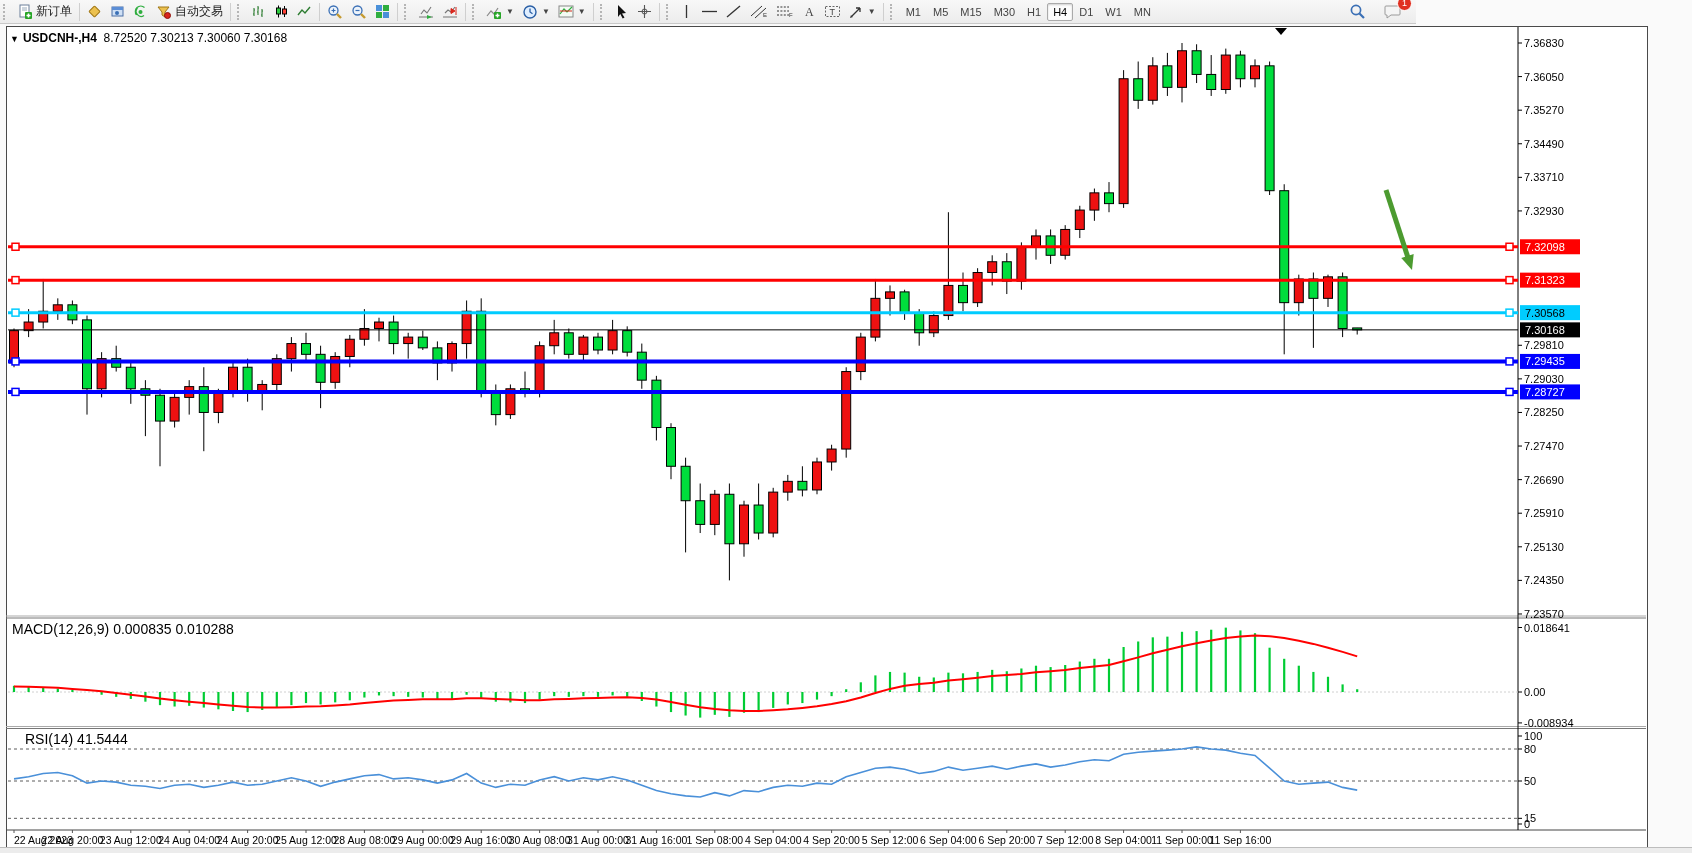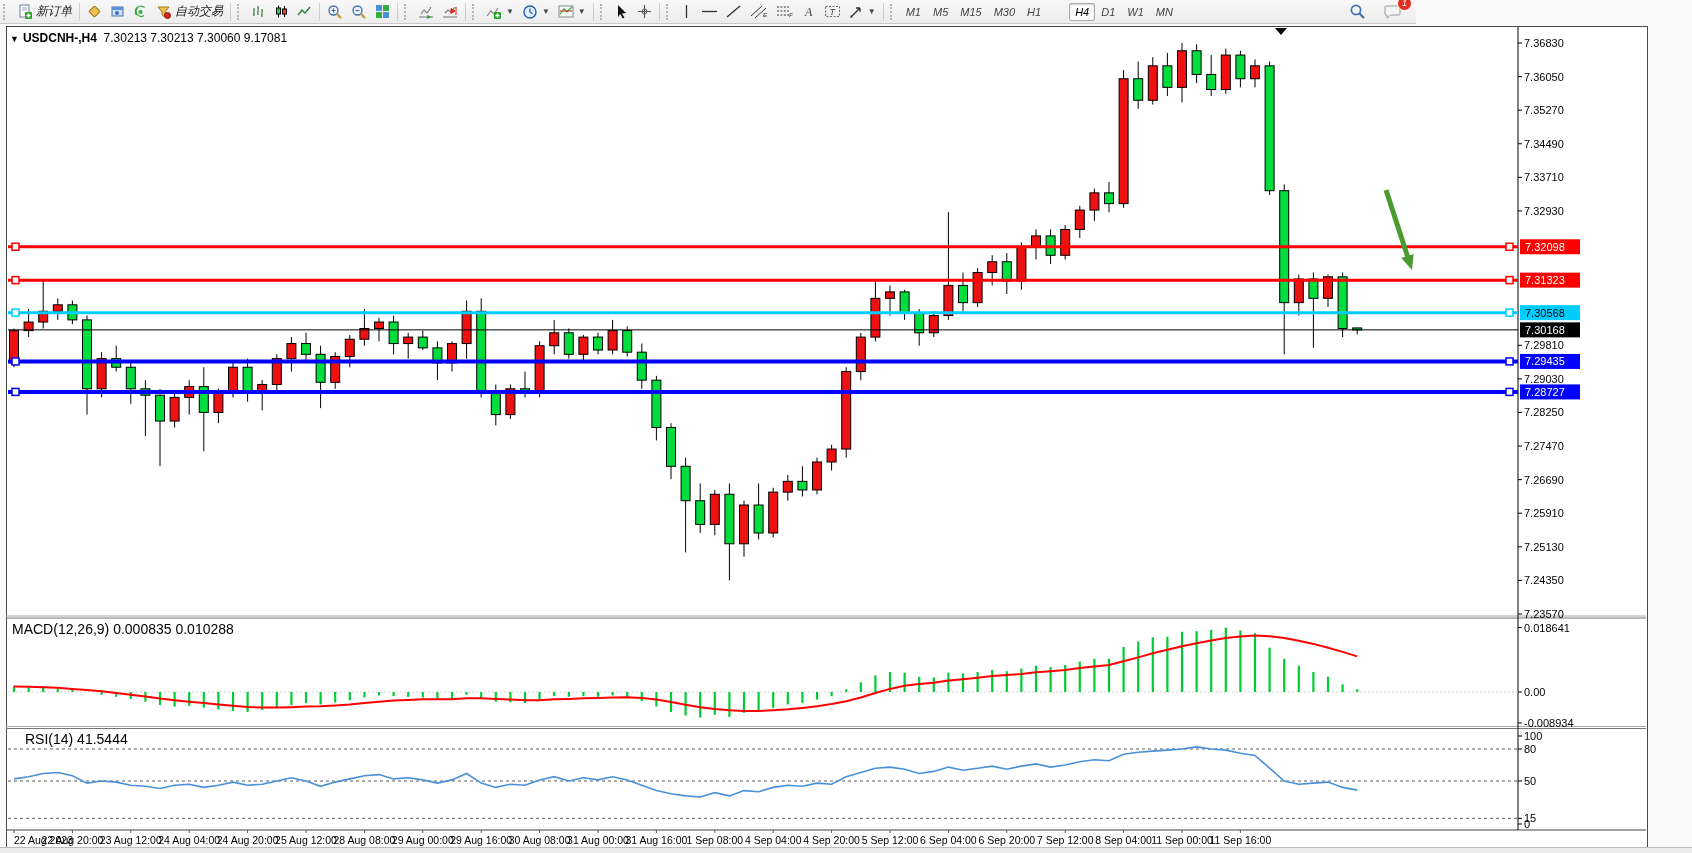--- a/index.html
+++ b/index.html
@@ -1,25 +1,25 @@
 <!DOCTYPE html>
 <html><head>
 <meta charset="utf-8">
 <style>
   html,body{margin:0;padding:0;background:#f2f2f2;font-family:"Liberation Sans",sans-serif;}
   #app{position:relative;width:1692px;height:853px;background:#fafafa;overflow:hidden;}
   
-  #toolbar{position:absolute;left:0;top:0;width:1416px;height:23px;background:linear-gradient(#f8f8f8,#ececec);border-bottom:1px solid #c9c9c9;display:flex;align-items:center;font-size:12px;color:#222;font-style:italic;}
+  #toolbar{position:absolute;left:0;top:0;width:1416px;height:23px;background:linear-gradient(#f8f8f8,#ececec);border-bottom:1px solid #c9c9c9;display:flex;align-items:center;font-size:12px;color:#222;}
   .grip{width:5px;height:16px;margin:0 3px;border-left:2px dotted #b5b5b5;}
   .sep{width:1px;height:18px;background:#cfcfcf;margin:0 3px;}
   .tbtn{display:flex;align-items:center;gap:3px;height:20px;padding:0 3px;border:1px solid transparent;border-radius:2px;}
   .tbtn svg{display:block;}
   .caret{font-size:8px;color:#444;margin-left:1px;}
   .tflabel{font-size:11px;color:#444;padding:2px 5px;border:1px solid transparent;border-radius:2px;}
-  .tf-active{background:#fdfdfd;border-color:#aaa;box-shadow:inset 0 1px 2px rgba(0,0,0,.18);color:#000;margin-left:22px;}
+  .tf-active{background:#fdfdfd;border-color:#aaa;box-shadow:inset 0 1px 2px rgba(0,0,0,.18);color:#000;}
   #tb-right{margin-left:auto;display:flex;align-items:center;margin-right:10px;gap:10px;}
   .badge{position:absolute;top:-6px;right:-7px;background:#e03021;color:#fff;border-radius:50%;width:13px;height:13px;font-size:9px;line-height:13px;text-align:center;border:1px solid #fff;}
   
   #chart-win{position:absolute;left:6px;top:26px;width:1640px;height:820px;background:#fff;border:1px solid #4a4a4a;}
   #chart-title{position:absolute;left:10px;top:31px;font-size:12px;font-weight:600;color:#000;z-index:5;}
   #chart-title .tri{font-size:9px;margin-right:4px;}
   .ind-label{position:absolute;font-size:14px;color:#000;z-index:5;}
   #svg-wrap{position:absolute;left:0;top:0;width:1692px;height:853px;}
   #status-strip{position:absolute;left:0;top:847px;width:1692px;height:6px;background:#ececec;border-top:1px solid #bdbdbd;}
 </style>
@@ -223,21 +223,21 @@
         <svg width="18" height="16" viewBox="0 0 18 16">
             <path d="M2 2h13a1 1 0 0 1 1 1v7a1 1 0 0 1-1 1H7l-4 3v-3H2a1 1 0 0 1-1-1V3a1 1 0 0 1 1-1z" fill="#f4f4f4" stroke="#9a9a9a"></path>
           </svg>
         <span class="badge">1</span>
       </div>
     </div>
   </div>
 
   <div id="chart-win"></div>
   <div id="chart-title">
-    <span class="tri">▼</span><span>USDCNH-,H4</span>&nbsp;&nbsp;<span style="font-weight:400">7.30213 7.30213 7.30060 9.17081</span>
+    <span class="tri">▼</span><span>USDCNH-,H4</span>&nbsp;&nbsp;<span style="font-weight:400">8.72520 7.30213 7.30060 7.30168</span>
   </div>
   <div class="ind-label" style="left:12px;top:621px">MACD(12,26,9) 0.000835 0.010288</div>
   <div class="ind-label" style="left:25px;top:731px">RSI(14) 41.5444</div>
 
   <svg id="svg-wrap" width="1692" height="853">
       <line x1="6" y1="616" x2="1646" y2="616" stroke="#aaa"></line>
       <line x1="6" y1="618" x2="1646" y2="618" stroke="#777"></line>
       <line x1="6" y1="726.5" x2="1646" y2="726.5" stroke="#aaa"></line>
       <line x1="6" y1="728.5" x2="1646" y2="728.5" stroke="#777"></line>
       <line x1="6" y1="830" x2="1646" y2="830" stroke="#444"></line>

